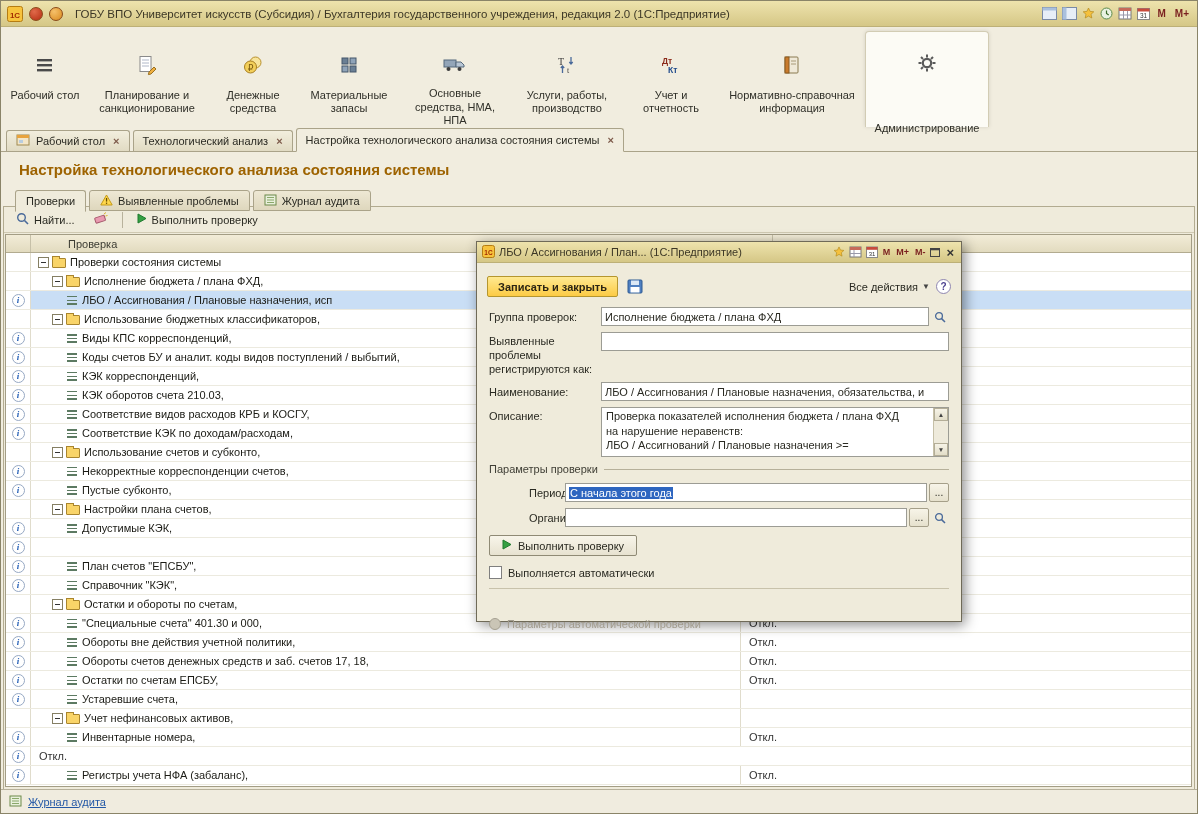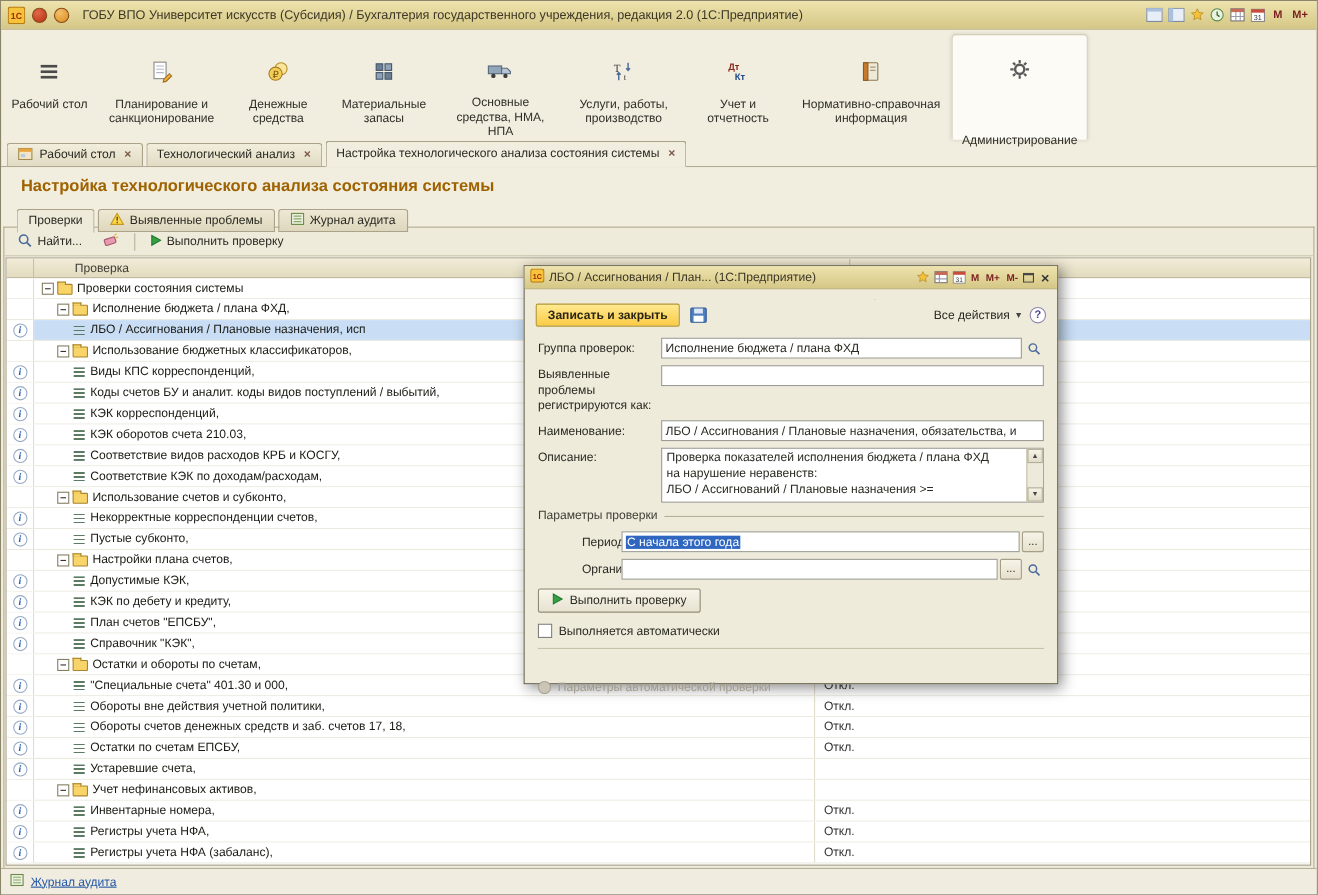--- a/index.html
+++ b/index.html
@@ -505,25 +505,20 @@
                 <span class="indent" style="width: 35px;"></span>
                 <span class="item-ico"></span>
                 <span class="rowtext">Допустимые КЭК,</span>
               </div>
               <div class="cell status"></div>
             </div>
             <div class="trow">
               <div class="cell gutter">
                 <span class="info-icon">i</span>
               </div>
-              <div class="cell tree">
-                <span class="indent" style="width: 35px;"></span>
-                <span class="item-ico"></span>
-                <span class="rowtext">КЭК по дебету и кредиту,</span>
-              </div>
               <div class="cell status"></div>
             </div>
             <div class="trow">
               <div class="cell gutter">
                 <span class="info-icon">i</span>
               </div>
               <div class="cell tree">
                 <span class="indent" style="width: 35px;"></span>
                 <span class="item-ico"></span>
                 <span class="rowtext">План счетов "ЕПСБУ",</span>
@@ -623,25 +618,20 @@
               <div class="cell tree">
                 <span class="indent" style="width: 35px;"></span>
                 <span class="item-ico"></span>
                 <span class="rowtext">Инвентарные номера,</span>
               </div>
               <div class="cell status">Откл.</div>
             </div>
             <div class="trow">
               <div class="cell gutter">
                 <span class="info-icon">i</span>
-              </div>
-              <div class="cell tree">
-                <span class="indent" style="width: 35px;"></span>
-                <span class="item-ico"></span>
-                <span class="rowtext">Регистры учета НФА,</span>
               </div>
               <div class="cell status">Откл.</div>
             </div>
             <div class="trow">
               <div class="cell gutter">
                 <span class="info-icon">i</span>
               </div>
               <div class="cell tree">
                 <span class="indent" style="width: 35px;"></span>
                 <span class="item-ico"></span>

